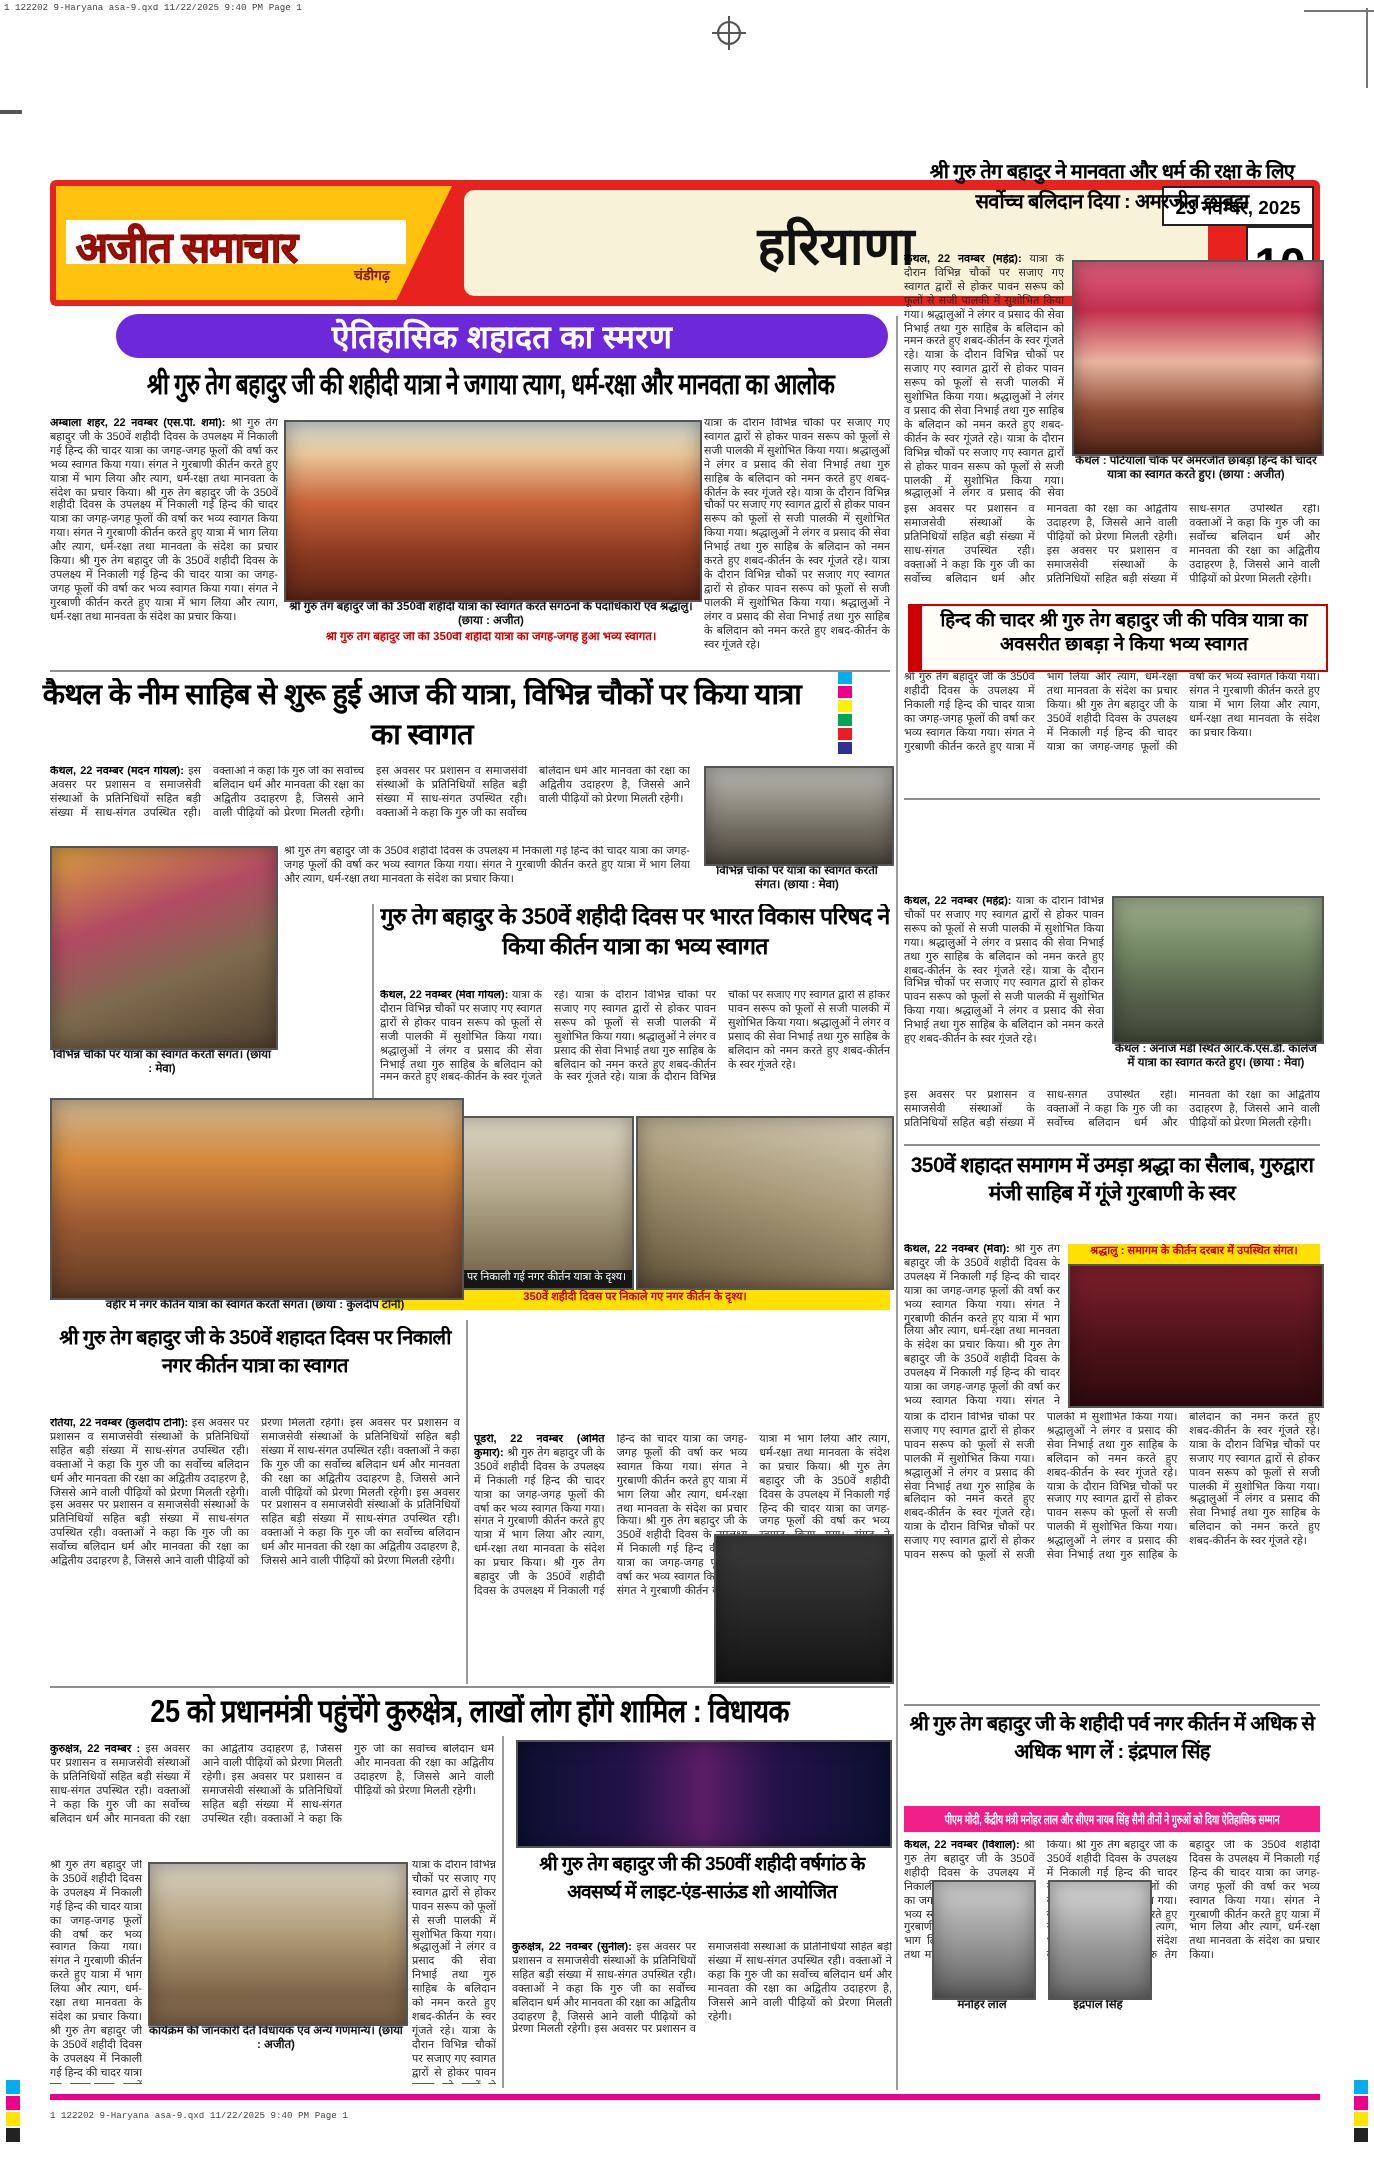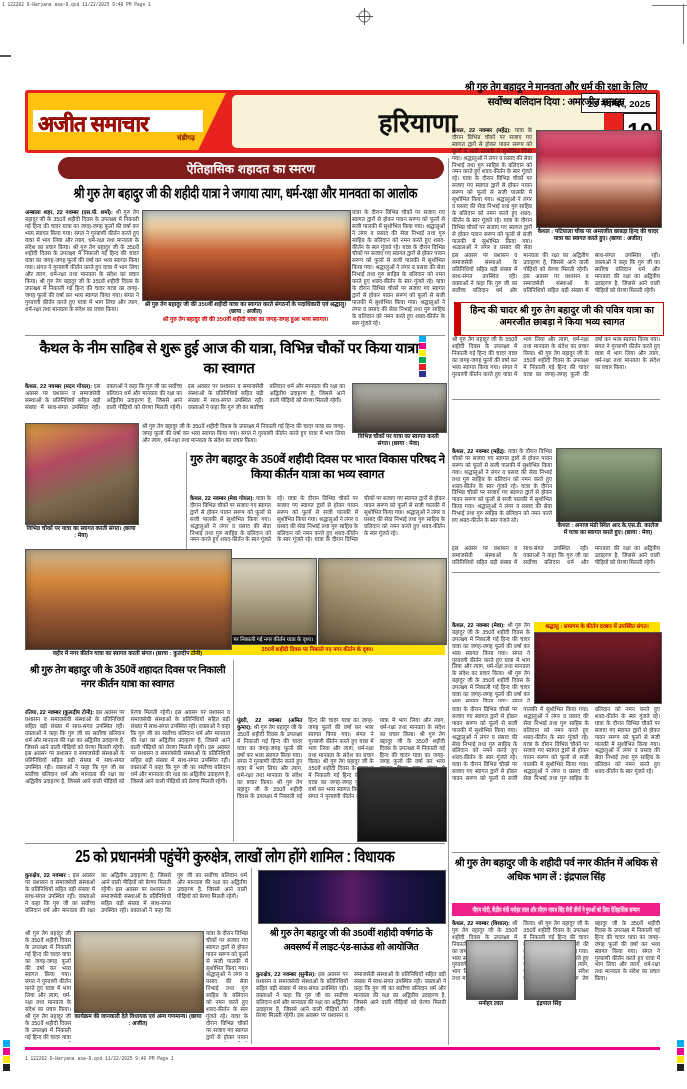--- a/index.html
+++ b/index.html
@@ -23,21 +23,21 @@
   .logo-shape{background:#ffc20e;clip-path:polygon(0 0,100% 0,86% 100%,0 100%);}
   .logo-stripe{background:#ffffff;}
   .paper-name{font-weight:bold;color:#e30613;-webkit-text-stroke:0.5px #8a1002;letter-spacing:-0.5px;white-space:nowrap;}
   .edition{font-size:7px;font-weight:bold;color:#7c1408;}
   .section-box{background:#f7f2d8;border-radius:5px;display:flex;align-items:center;justify-content:center;}
   .section-title{font-size:26px;font-weight:bold;color:#111;}
   .date-box{background:#fff;border:1px solid #222;display:flex;align-items:center;justify-content:center;
             font-size:9.5px;font-weight:bold;color:#000;}
   .pageno-box{background:#fff;border:1.5px solid #222;display:flex;align-items:center;justify-content:center;
             font-size:23px;font-weight:bold;color:#000;}
-  .pink-banner{background:#7f1d1d;border-radius:12px;color:#fff;font-weight:bold;font-size:12px;
+  .pink-banner{background:#6d28d9;border-radius:12px;color:#fff;font-weight:bold;font-size:16px;
             display:flex;align-items:center;justify-content:center;letter-spacing:0.2px;}
   .red-box{border:1.5px solid #cc0000;border-left:7px solid #cc0000;background:#fffdf6;
             font-weight:bold;color:#000;text-align:center;font-size:9.3px;line-height:11.5px;padding:2px 3px;overflow:hidden;}
   .pink-strip{background:#ef1e89;color:#fff;font-weight:bold;display:flex;align-items:center;justify-content:center;overflow:hidden;}
   .yellow-strip{background:#ffe000;color:#c00000;font-weight:bold;font-size:5.6px;line-height:9px;
             text-align:center;overflow:hidden;white-space:nowrap;}
   .black-bar{background:#161616;color:#fff;font-size:5.4px;line-height:8px;text-align:center;overflow:hidden;white-space:nowrap;}
   .regsq{width:7px;height:7px;}
 </style>
 </head>
@@ -87,21 +87,21 @@
 
   <div class="abs" style="left:419px;top:336px;width:7px;height:40px">
     <div style="height:6px;background:#00aeef"></div>
       <div style="height:6px;background:#ec008c;margin-top:1px"></div>
     <div style="height:6px;background:#fff200;margin-top:1px"></div>
       <div style="height:6px;background:#00a651;margin-top:1px"></div>
     <div style="height:6px;background:#ed1c24;margin-top:1px"></div>
       <div style="height:6px;background:#2e3192;margin-top:1px"></div>
   </div>
 
-  <div class="abs hl" style="left:36px;top:339px;width:386px;height:40px;font-size:14.5px;line-height:19.5px">कैथल के नीम साहिब से शुरू हुई आज की यात्रा, विभिन्न चौकों पर किया यात्रा का स्वागत</div>
+  <div class="abs hl" style="left:18px;top:339px;width:386px;height:40px;font-size:14.5px;line-height:19.5px">कैथल के नीम साहिब से शुरू हुई आज की यात्रा, विभिन्न चौकों पर किया यात्रा का स्वागत</div>
   <div class="abs bt c4" style="left:25px;top:383px;width:320px;height:37px">
     <span class="dl">कैथल, 22 नवम्बर (मदन गोयल):</span>
     <span>इस अवसर पर प्रशासन व समाजसेवी संस्थाओं के प्रतिनिधियों सहित बड़ी संख्या में साध-संगत उपस्थित रही। वक्ताओं ने कहा कि गुरु जी का सर्वोच्च बलिदान धर्म और मानवता की रक्षा का अद्वितीय उदाहरण है, जिससे आने वाली पीढ़ियों को प्रेरणा मिलती रहेगी। इस अवसर पर प्रशासन व समाजसेवी संस्थाओं के प्रतिनिधियों सहित बड़ी संख्या में साध-संगत उपस्थित रही। वक्ताओं ने कहा कि गुरु जी का सर्वोच्च बलिदान धर्म और मानवता की रक्षा का अद्वितीय उदाहरण है, जिससे आने वाली पीढ़ियों को प्रेरणा मिलती रहेगी।</span>
   </div>
   <div class="abs photo" style="left:352px;top:383px;width:93px;height:48px;background:linear-gradient(180deg,#b9b9b3,#8e8a80 40%,#6b655c 70%,#4a443c)"></div>
   <div class="abs cap" style="left:352px;top:433px;width:93px;height:13px">विभिन्न चौकों पर यात्रा का स्वागत करती संगत। (छाया : मेवा)</div>
   <div class="abs photo" style="left:25px;top:423px;width:112px;height:100px;background:linear-gradient(160deg,#d9a13f,#b34a63 35%,#7e6a4e 62%,#51412f)"></div>
   <div class="abs cap" style="left:25px;top:525px;width:112px;height:20px">विभिन्न चौकों पर यात्रा का स्वागत करती संगत। (छाया : मेवा)</div>
   <div class="abs bt" style="left:142px;top:423px;width:203px;height:25px">
     <span>श्री गुरु तेग बहादुर जी के 350वें शहीदी दिवस के उपलक्ष्य में निकाली गई हिन्द की चादर यात्रा का जगह-जगह फूलों की वर्षा कर भव्य स्वागत किया गया। संगत ने गुरबाणी कीर्तन करते हुए यात्रा में भाग लिया और त्याग, धर्म-रक्षा तथा मानवता के संदेश का प्रचार किया।</span>
@@ -139,37 +139,38 @@
   <div class="abs hl" style="left:452px;top:80px;width:208px;height:44px;font-size:10px;line-height:14.5px">श्री गुरु तेग बहादुर ने मानवता और धर्म की रक्षा के लिए सर्वोच्च बलिदान दिया : अमरजीत छाबड़ा</div>
   <div class="abs bt" style="left:452px;top:127px;width:80px;height:122px">
     <span class="dl">कैथल, 22 नवम्बर (महेंद्र):</span>
     <span>यात्रा के दौरान विभिन्न चौकों पर सजाए गए स्वागत द्वारों से होकर पावन सरूप को फूलों से सजी पालकी में सुशोभित किया गया। श्रद्धालुओं ने लंगर व प्रसाद की सेवा निभाई तथा गुरु साहिब के बलिदान को नमन करते हुए शबद-कीर्तन के स्वर गूंजते रहे। यात्रा के दौरान विभिन्न चौकों पर सजाए गए स्वागत द्वारों से होकर पावन सरूप को फूलों से सजी पालकी में सुशोभित किया गया। श्रद्धालुओं ने लंगर व प्रसाद की सेवा निभाई तथा गुरु साहिब के बलिदान को नमन करते हुए शबद-कीर्तन के स्वर गूंजते रहे। यात्रा के दौरान विभिन्न चौकों पर सजाए गए स्वागत द्वारों से होकर पावन सरूप को फूलों से सजी पालकी में सुशोभित किया गया। श्रद्धालुओं ने लंगर व प्रसाद की सेवा निभाई तथा गुरु साहिब के बलिदान को नमन करते हुए शबद-कीर्तन के स्वर गूंजते रहे।</span>
   </div>
   <div class="abs photo" style="left:536px;top:130px;width:124px;height:96px;background:linear-gradient(180deg,#e0607e 0%,#c2304f 25%,#e9b6a0 52%,#8c4a33 78%,#4f2418 100%)"></div>
   <div class="abs cap" style="left:536px;top:228px;width:124px;height:20px">कैथल : पटियाला चौक पर अमरजीत छाबड़ा हिन्द की चादर यात्रा का स्वागत करते हुए। (छाया : अजीत)</div>
   <div class="abs bt c3" style="left:452px;top:252px;width:208px;height:48px">
     <span>इस अवसर पर प्रशासन व समाजसेवी संस्थाओं के प्रतिनिधियों सहित बड़ी संख्या में साध-संगत उपस्थित रही। वक्ताओं ने कहा कि गुरु जी का सर्वोच्च बलिदान धर्म और मानवता की रक्षा का अद्वितीय उदाहरण है, जिससे आने वाली पीढ़ियों को प्रेरणा मिलती रहेगी। इस अवसर पर प्रशासन व समाजसेवी संस्थाओं के प्रतिनिधियों सहित बड़ी संख्या में साध-संगत उपस्थित रही। वक्ताओं ने कहा कि गुरु जी का सर्वोच्च बलिदान धर्म और मानवता की रक्षा का अद्वितीय उदाहरण है, जिससे आने वाली पीढ़ियों को प्रेरणा मिलती रहेगी।</span>
   </div>
-  <div class="abs red-box" style="left:454px;top:302px;width:196px;height:28px">हिन्द की चादर श्री गुरु तेग बहादुर जी की पवित्र यात्रा का अमरजीत छाबड़ा ने किया भव्य स्वागत</div>
+  <div class="abs red-box" style="left:454px;top:302px;width:196px;height:28px">हिन्द की चादर श्री गुरु तेग बहादुर जी की पवित्र यात्रा का अवसरीत छाबड़ा ने किया भव्य स्वागत</div>
   <div class="abs bt c3" style="left:452px;top:336px;width:208px;height:60px">
     <span>श्री गुरु तेग बहादुर जी के 350वें शहीदी दिवस के उपलक्ष्य में निकाली गई हिन्द की चादर यात्रा का जगह-जगह फूलों की वर्षा कर भव्य स्वागत किया गया। संगत ने गुरबाणी कीर्तन करते हुए यात्रा में भाग लिया और त्याग, धर्म-रक्षा तथा मानवता के संदेश का प्रचार किया। श्री गुरु तेग बहादुर जी के 350वें शहीदी दिवस के उपलक्ष्य में निकाली गई हिन्द की चादर यात्रा का जगह-जगह फूलों की वर्षा कर भव्य स्वागत किया गया। संगत ने गुरबाणी कीर्तन करते हुए यात्रा में भाग लिया और त्याग, धर्म-रक्षा तथा मानवता के संदेश का प्रचार किया।</span>
   </div>
   <div class="abs hline" style="left:452px;top:399px;width:208px"></div>
 
   <div class="abs bt" style="left:452px;top:448px;width:100px;height:74px">
     <span class="dl">कैथल, 22 नवम्बर (महेंद्र):</span>
     <span>यात्रा के दौरान विभिन्न चौकों पर सजाए गए स्वागत द्वारों से होकर पावन सरूप को फूलों से सजी पालकी में सुशोभित किया गया। श्रद्धालुओं ने लंगर व प्रसाद की सेवा निभाई तथा गुरु साहिब के बलिदान को नमन करते हुए शबद-कीर्तन के स्वर गूंजते रहे। यात्रा के दौरान विभिन्न चौकों पर सजाए गए स्वागत द्वारों से होकर पावन सरूप को फूलों से सजी पालकी में सुशोभित किया गया। श्रद्धालुओं ने लंगर व प्रसाद की सेवा निभाई तथा गुरु साहिब के बलिदान को नमन करते हुए शबद-कीर्तन के स्वर गूंजते रहे।</span>
   </div>
   <div class="abs photo" style="left:556px;top:448px;width:104px;height:72px;background:linear-gradient(180deg,#9fae8d,#6f8460 40%,#55604a 70%,#3e4636)"></div>
   <div class="abs cap" style="left:556px;top:522px;width:104px;height:20px">कैथल : अनाज मंडी स्थित आर.के.एस.डी. कालेज में यात्रा का स्वागत करते हुए। (छाया : मेवा)</div>
   <div class="abs bt c3" style="left:452px;top:545px;width:208px;height:25px">
     <span>इस अवसर पर प्रशासन व समाजसेवी संस्थाओं के प्रतिनिधियों सहित बड़ी संख्या में साध-संगत उपस्थित रही। वक्ताओं ने कहा कि गुरु जी का सर्वोच्च बलिदान धर्म और मानवता की रक्षा का अद्वितीय उदाहरण है, जिससे आने वाली पीढ़ियों को प्रेरणा मिलती रहेगी।</span>
   </div>
   <div class="abs hline" style="left:452px;top:572px;width:208px"></div>
 
+  <div class="abs hl" style="left:452px;top:576px;width:208px;height:42px;font-size:10.5px;line-height:14px">350वें शहादत समागम में उमड़ा श्रद्धा का सैलाब, गुरुद्वारा मंजी साहिब में गूंजे गुरबाणी के स्वर</div>
   <div class="abs bt" style="left:452px;top:622px;width:78px;height:80px">
     <span class="dl">कैथल, 22 नवम्बर (मेवा):</span>
     <span>श्री गुरु तेग बहादुर जी के 350वें शहीदी दिवस के उपलक्ष्य में निकाली गई हिन्द की चादर यात्रा का जगह-जगह फूलों की वर्षा कर भव्य स्वागत किया गया। संगत ने गुरबाणी कीर्तन करते हुए यात्रा में भाग लिया और त्याग, धर्म-रक्षा तथा मानवता के संदेश का प्रचार किया। श्री गुरु तेग बहादुर जी के 350वें शहीदी दिवस के उपलक्ष्य में निकाली गई हिन्द की चादर यात्रा का जगह-जगह फूलों की वर्षा कर भव्य स्वागत किया गया। संगत ने गुरबाणी कीर्तन करते हुए यात्रा में भाग लिया और त्याग, धर्म-रक्षा तथा मानवता के संदेश का प्रचार किया।</span>
   </div>
   <div class="abs yellow-strip" style="left:534px;top:622px;width:126px;height:10px">श्रद्धालु : समागम के कीर्तन दरबार में उपस्थित संगत।</div>
   <div class="abs photo" style="left:534px;top:632px;width:126px;height:70px;background:linear-gradient(180deg,#7e1f2b,#4e1219 55%,#2e0a0e)"></div>
   <div class="abs bt c3" style="left:452px;top:706px;width:208px;height:144px">
     <span>यात्रा के दौरान विभिन्न चौकों पर सजाए गए स्वागत द्वारों से होकर पावन सरूप को फूलों से सजी पालकी में सुशोभित किया गया। श्रद्धालुओं ने लंगर व प्रसाद की सेवा निभाई तथा गुरु साहिब के बलिदान को नमन करते हुए शबद-कीर्तन के स्वर गूंजते रहे। यात्रा के दौरान विभिन्न चौकों पर सजाए गए स्वागत द्वारों से होकर पावन सरूप को फूलों से सजी पालकी में सुशोभित किया गया। श्रद्धालुओं ने लंगर व प्रसाद की सेवा निभाई तथा गुरु साहिब के बलिदान को नमन करते हुए शबद-कीर्तन के स्वर गूंजते रहे। यात्रा के दौरान विभिन्न चौकों पर सजाए गए स्वागत द्वारों से होकर पावन सरूप को फूलों से सजी पालकी में सुशोभित किया गया। श्रद्धालुओं ने लंगर व प्रसाद की सेवा निभाई तथा गुरु साहिब के बलिदान को नमन करते हुए शबद-कीर्तन के स्वर गूंजते रहे। यात्रा के दौरान विभिन्न चौकों पर सजाए गए स्वागत द्वारों से होकर पावन सरूप को फूलों से सजी पालकी में सुशोभित किया गया। श्रद्धालुओं ने लंगर व प्रसाद की सेवा निभाई तथा गुरु साहिब के बलिदान को नमन करते हुए शबद-कीर्तन के स्वर गूंजते रहे।</span>
   </div>
   <div class="abs hline" style="left:452px;top:852px;width:208px"></div>

